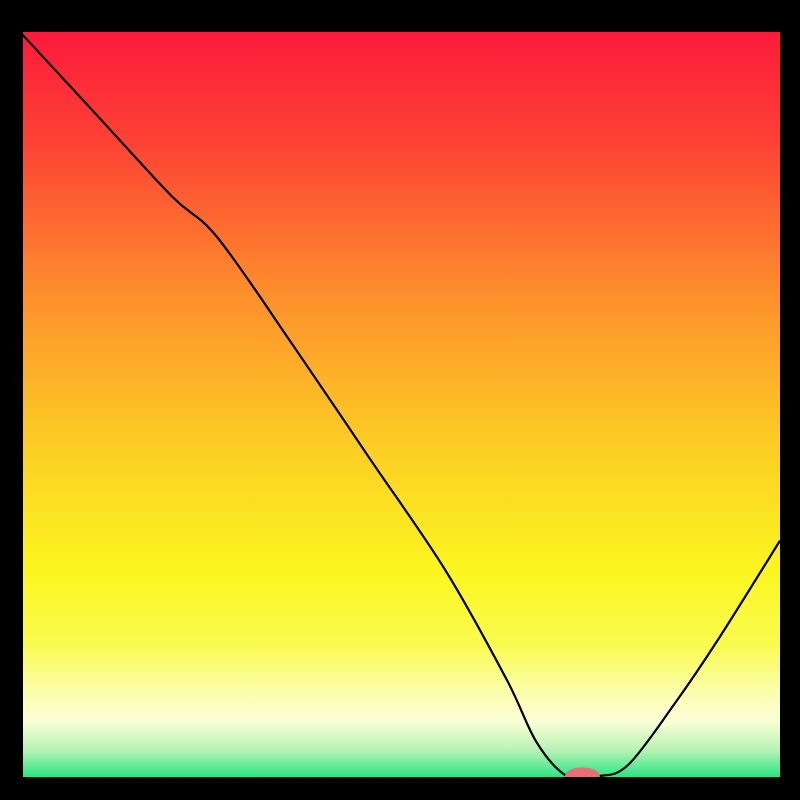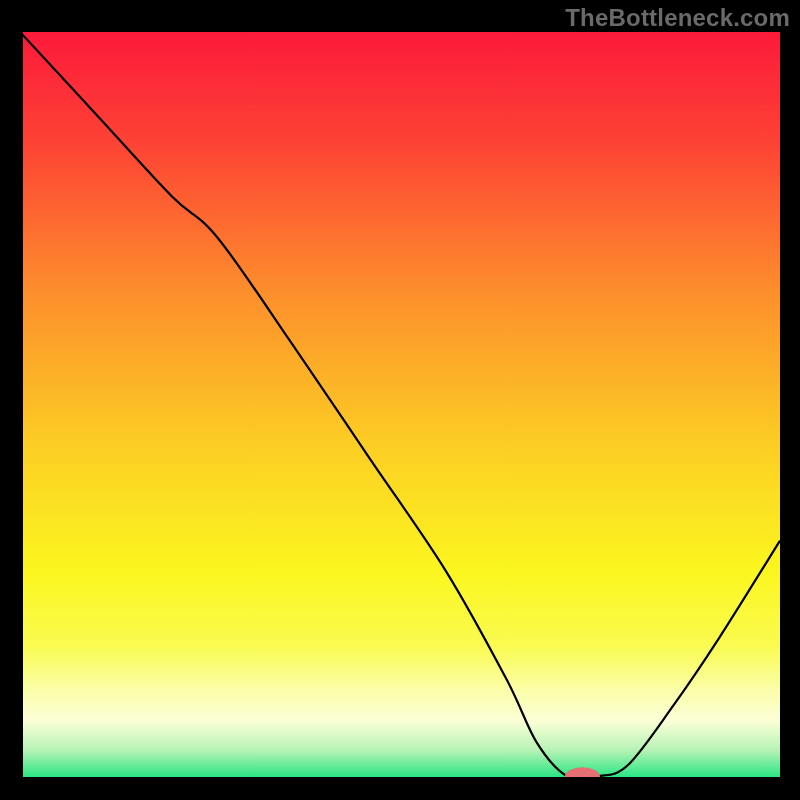--- a/index.html
+++ b/index.html
@@ -23,21 +23,20 @@
     width: 760px;
     height: 748px;
   }
   svg { display: block; }
 </style>
 </head>
 <body>
 
 <div class="frame">
 
-  <div class="watermark">TheBottleneck.com</div>
 
   <div class="plot-area">
     <svg id="chart-svg" width="760" height="748" viewBox="0 0 760 748">
       <defs>
         <linearGradient id="bg-grad" x1="0" y1="0" x2="0" y2="1">
             <stop offset="0.00%" stop-color="#fc1a3b"></stop>
             <stop offset="15.00%" stop-color="#fd4334"></stop>
             <stop offset="35.00%" stop-color="#fd8f2c"></stop>
             <stop offset="55.00%" stop-color="#fccd24"></stop>
             <stop offset="72.00%" stop-color="#fbf61f"></stop>

